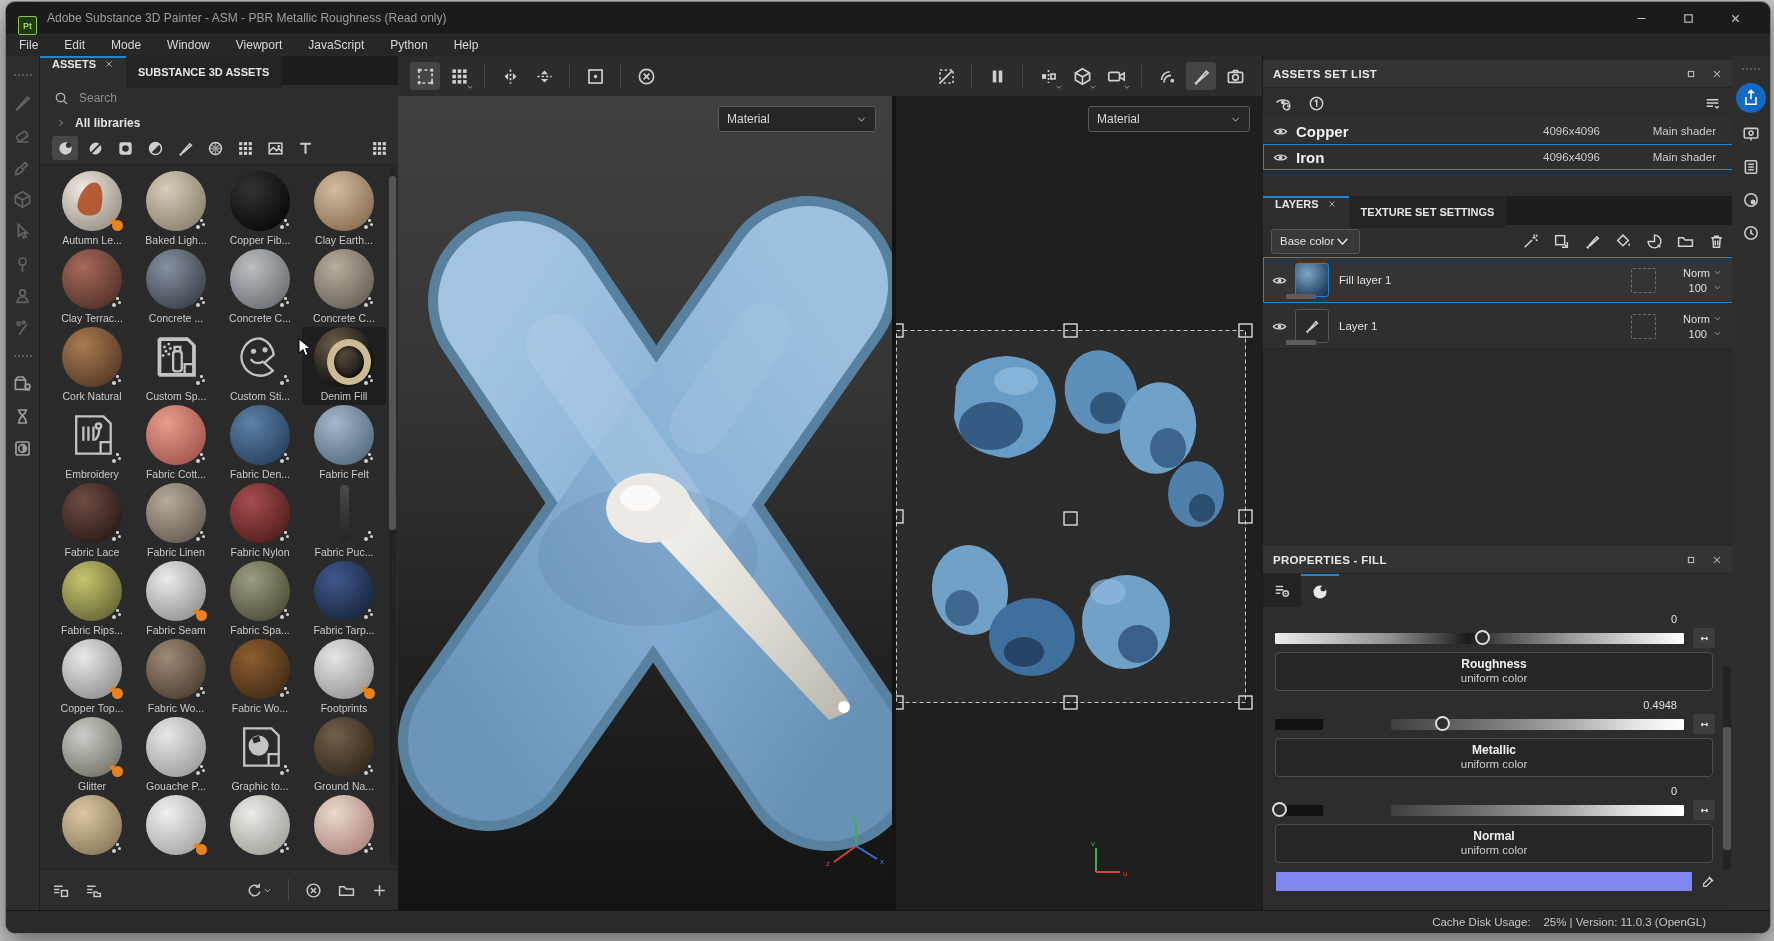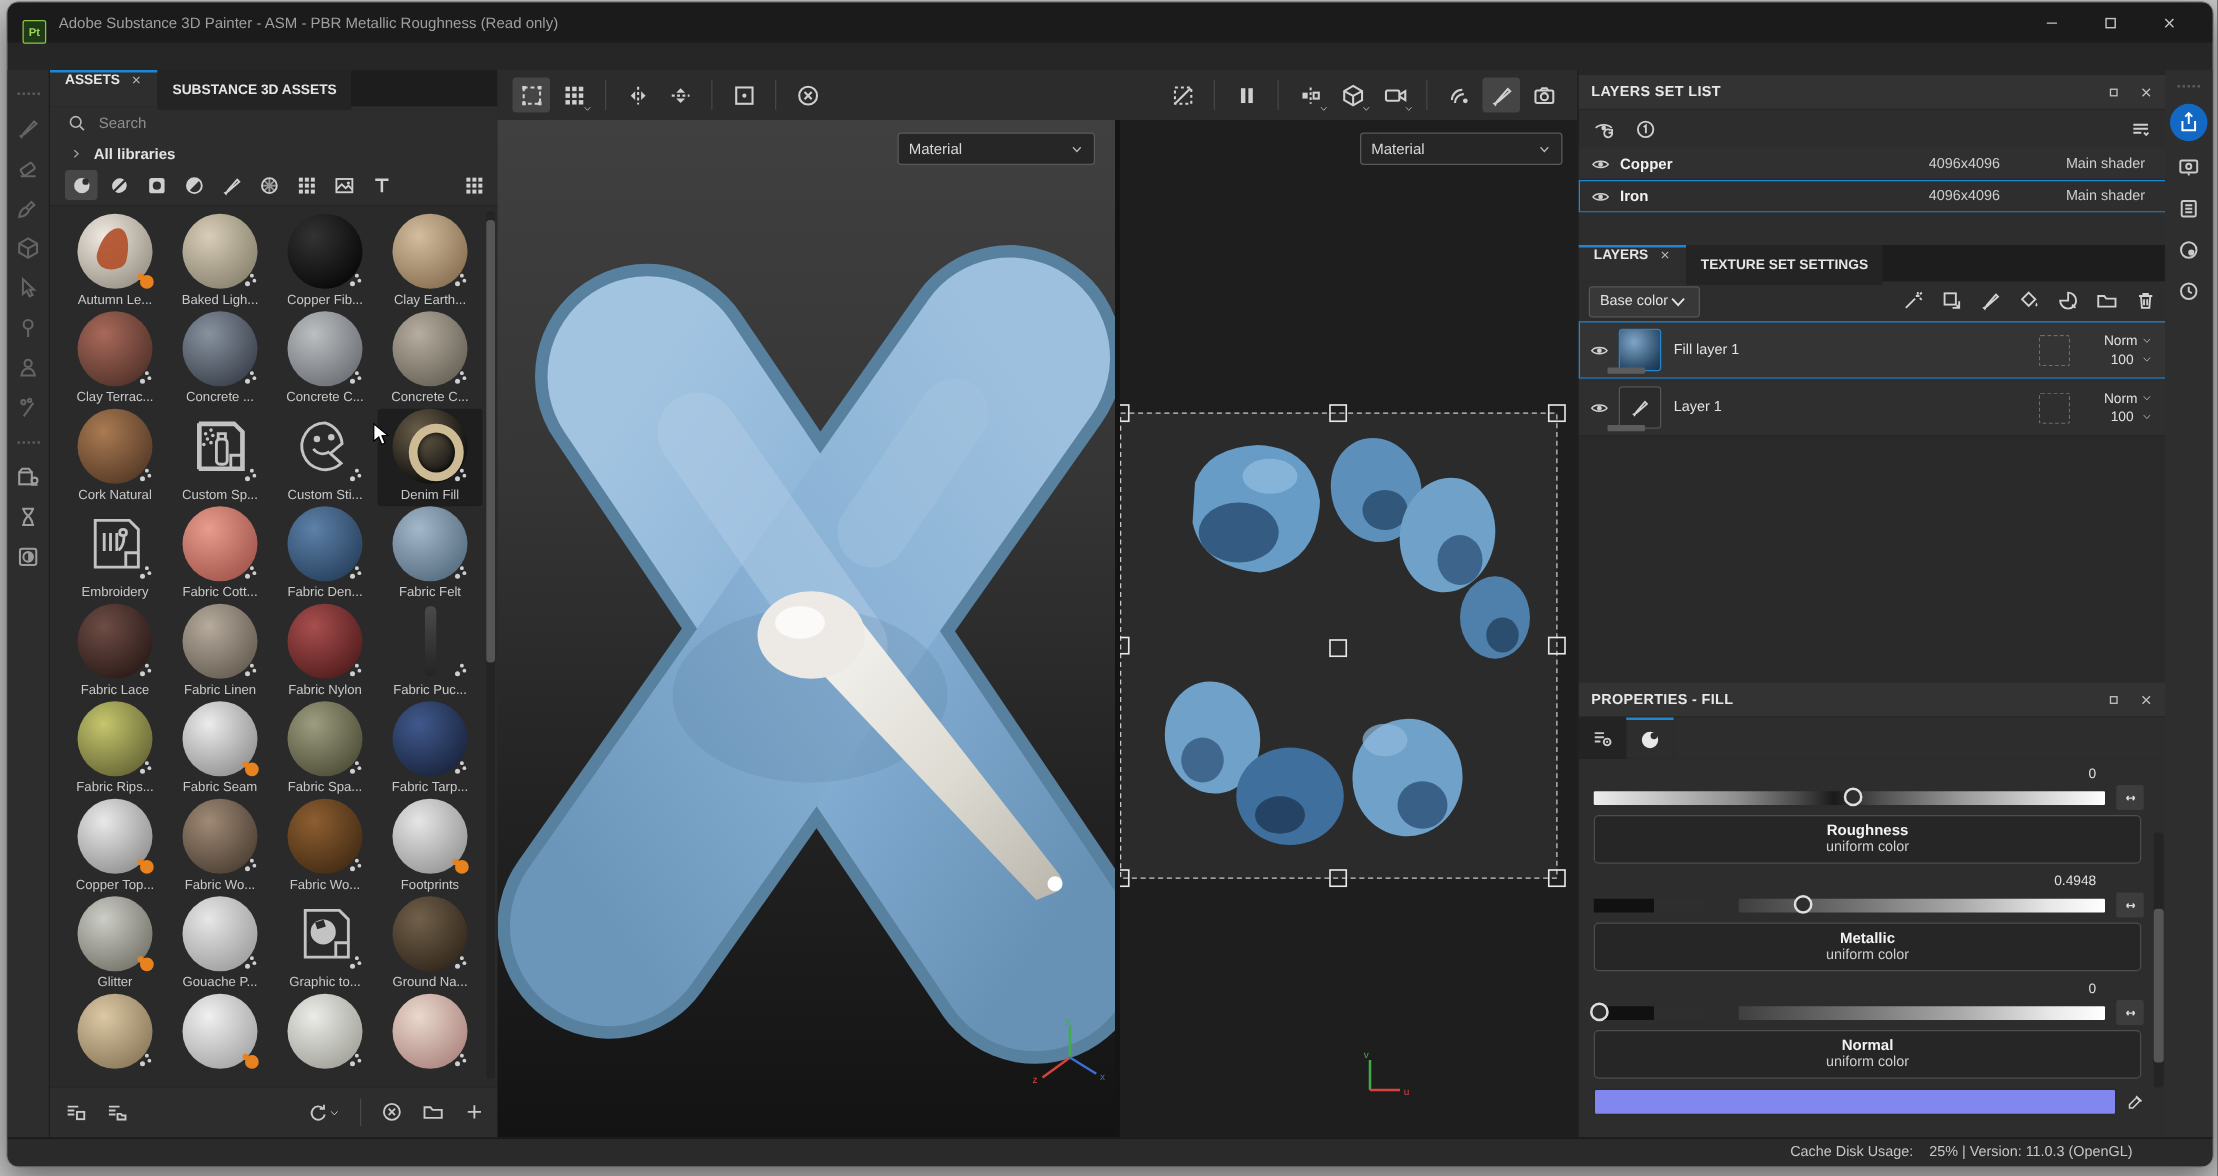--- a/index.html
+++ b/index.html
@@ -86,21 +86,21 @@
   .phead{height:27px;background:#333;display:flex;align-items:center;color:#e8e8e8;font-size:11.5px;font-weight:bold;
          letter-spacing:.3px;padding:0 10px;flex:none;border-bottom:1px solid #272727}
   .phead .sp{flex:1}
   .phead .ic{width:12px;height:12px;color:#c2c2c2;margin-left:14px}
   .icrow{height:30px;display:flex;align-items:center;gap:16px;padding:0 12px;color:#cfcfcf;flex:none}
   .icrow .sp{flex:1}
   .icrow .ic{width:17px;height:17px}
   .tsrow{height:24px;display:flex;align-items:center;font-size:11.5px;color:#cdcdcd;border:1px solid transparent;
          border-bottom:1px solid #272727;background:#303030;flex:none}
   .tsrow .ic{width:15px;height:15px;margin:0 8px 0 9px;color:#cfcfcf}
-  .tsrow b{color:#f0f0f0;font-size:12px;flex:1}
+  .tsrow b{color:#f0f0f0;font-size:15px;flex:1}
   .tsrow .sz{width:100px;text-align:right}
   .tsrow .sh{width:116px;text-align:right;padding-right:16px}
   .tsrow.sel{border:1px solid #1f86d2;background:#2e2e2e}
   .tsl-spacer{height:26px;flex:none;background:#2d2d2d}
   #layersect{flex:1;display:flex;flex-direction:column;min-height:0}
   #laytools{height:32px;display:flex;align-items:center;padding:0 8px;gap:13px;color:#d2d2d2;flex:none}
   #chfilter{height:23px;background:#383838;border:1px solid #565656;border-radius:3px;display:flex;align-items:center;
             font-size:11.5px;color:#e3e3e3;padding:0 8px}
   #chfilter .ic{width:10px;height:10px}
   #laytools .sp{flex:1}
@@ -459,20 +459,30 @@
         </svg>
       <svg class="ic">
           <use href="#max"></use>
         </svg>
       <svg class="ic">
           <use href="#x"></use>
         </svg>
     </div>
   </div>
 
+  <div id="menubar">
+      <span>File</span>
+      <span>Edit</span>
+      <span>Mode</span>
+      <span>Window</span>
+      <span>Viewport</span>
+      <span>JavaScript</span>
+      <span>Python</span>
+      <span>Help</span>
+    </div>
 
   <div id="content">
 
     <div id="tools">
         <div class="grip"></div>
         <span class="tool"><svg class="ic ">
             <use href="#brush"></use>
           </svg></span>
         <span class="tool"><svg class="ic ">
             <use href="#eraser"></use>
@@ -1127,21 +1137,21 @@
         <span>Material</span>
         <svg class="ic">
             <use href="#chev"></use>
           </svg>
       </div>
     </div>
 
     <div id="rpanel">
       <div style="height:4px;background:#262626;flex:none"></div>
       <div class="phead">
-        <span>LAYERS SET LIST</span>
+        <span>ASSETS SET LIST</span>
         <span class="sp"></span>
         <svg class="ic">
             <use href="#restore"></use>
           </svg>
         <svg class="ic">
             <use href="#x"></use>
           </svg>
       </div>
       <div class="icrow">
         <svg class="ic">

